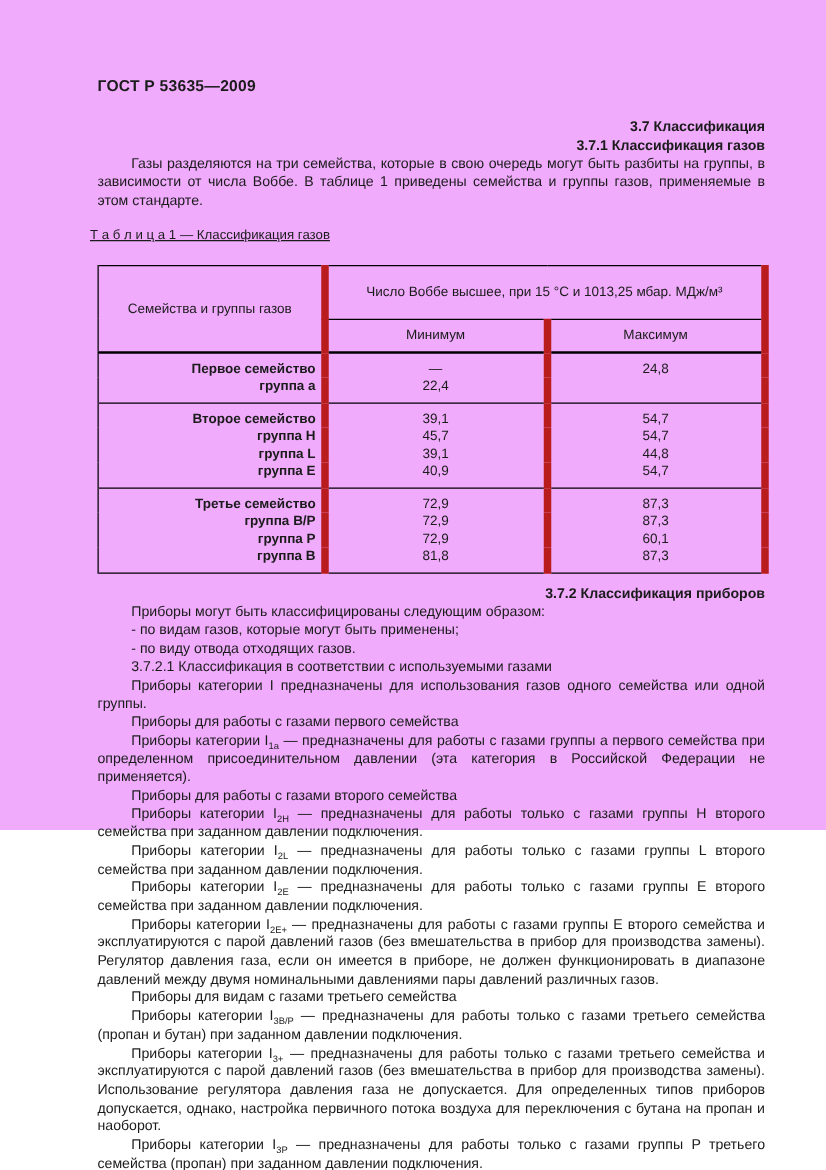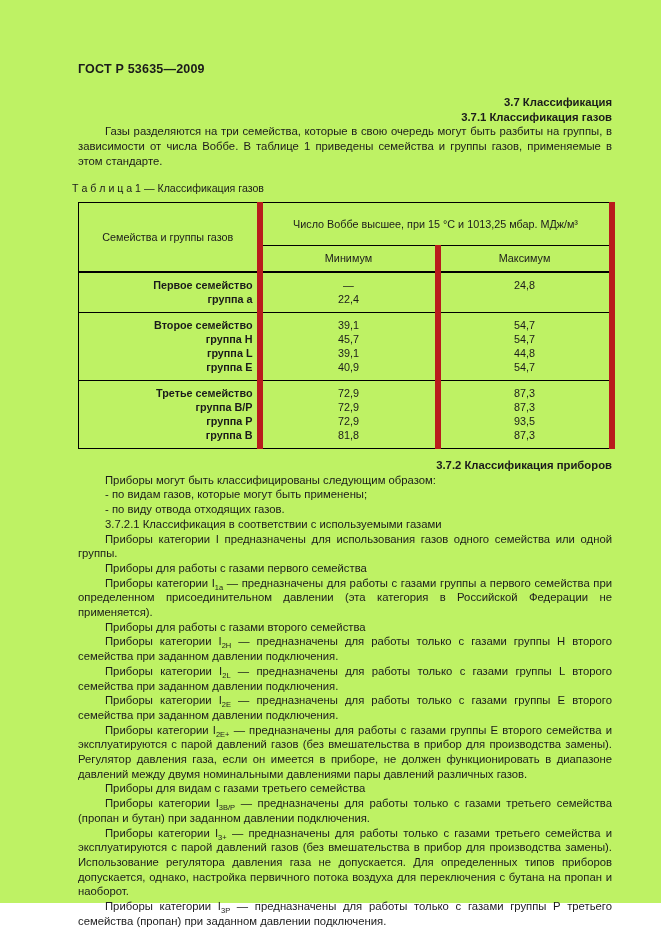--- a/index.html
+++ b/index.html
@@ -5,43 +5,44 @@
   * { margin:0; padding:0; box-sizing:border-box; }
   html,body { background:#ffffff; }
   body {
     width:661px; height:936px;
     font-family:"Liberation Sans", sans-serif;
     color:#1b1b1b;
     overflow:hidden;
   }
   .page {
     position:relative;
-    width:661px; height:903px;
-    background:#bef264;
+    width:661px; height:664px;
+    background:#f0abfc;
     padding:62px 24px 0 78px;
   }
   .doc-header {
     font-size:12.5px; font-weight:bold;
     letter-spacing:0.2px;
     margin-bottom:19px;
   }
   .content { width:534px; }
   .para {
     font-size:11.3px;
     line-height:14.7px;
     text-align:justify;
     text-indent:27px;
   }
   .para.bold { font-weight:bold; text-align:right; }
   .para sub { font-size:7.5px; line-height:0; }
   .table-caption {
     font-size:10.6px;
     margin-top:13px;
-    margin-bottom:8px;
+    margin-bottom:18px;
     margin-left:-6px;
+    text-decoration:underline;
   }
   table.gas-table {
     border-collapse:collapse;
     table-layout:fixed;
     width:533px;
     border:1px solid #000;
   }
   table.gas-table td {
     border-left:1px solid #000;
     border-right:6px solid #b91c1c;
@@ -135,21 +136,21 @@
             <td class="tc3">87,3</td>
           </tr>
           <tr>
             <td class="tc1 ind">группа B/P</td>
             <td class="tc2">72,9</td>
             <td class="tc3">87,3</td>
           </tr>
           <tr>
             <td class="tc1 ind">группа P</td>
             <td class="tc2">72,9</td>
-            <td class="tc3">93,5</td>
+            <td class="tc3">60,1</td>
           </tr>
           <tr class="r-last">
             <td class="tc1 ind">группа B</td>
             <td class="tc2">81,8</td>
             <td class="tc3">87,3</td>
           </tr>
         </tbody>
       </table>
 
     <div class="body-text">

